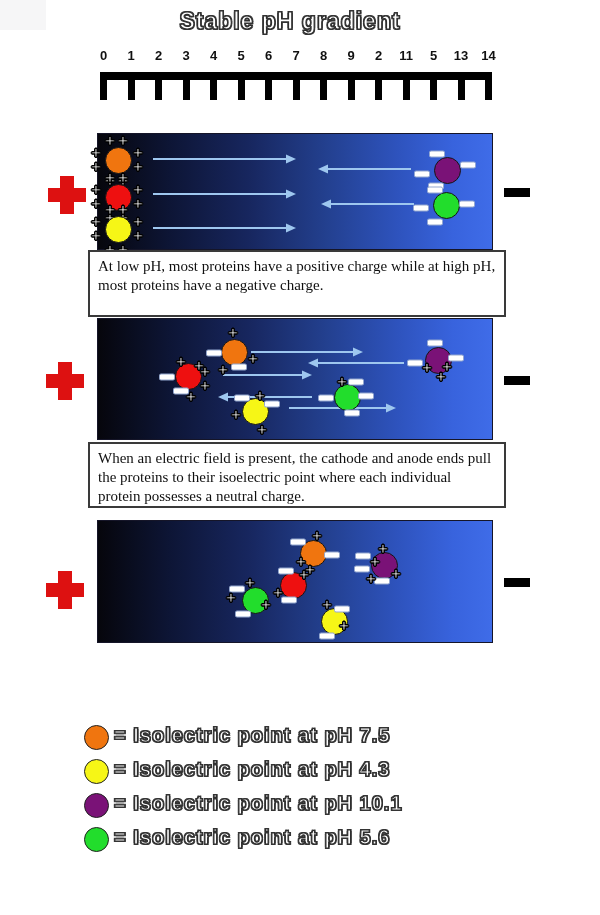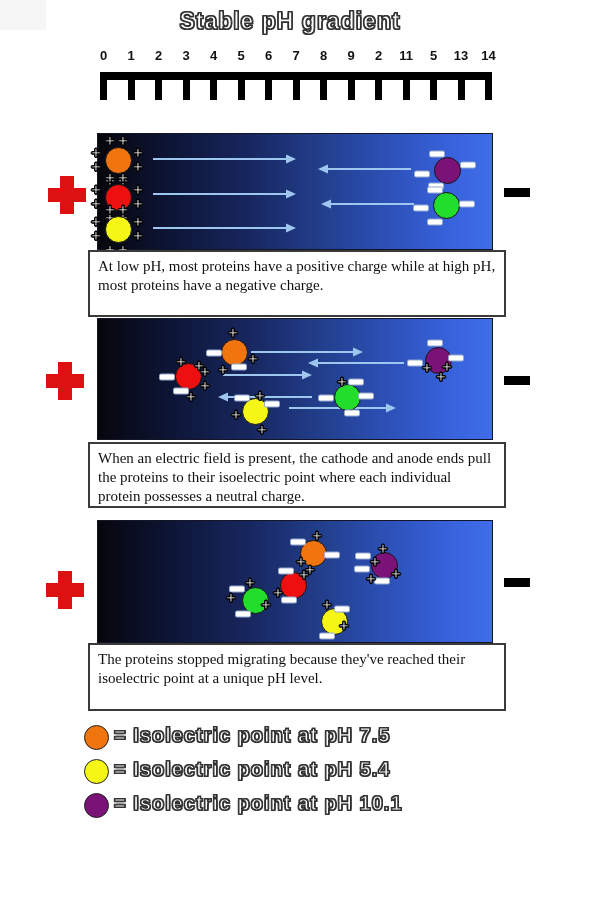--- a/index.html
+++ b/index.html
@@ -283,34 +283,37 @@
           <div class="chg chg-plus" style="left: -8px; top: -18px;">+</div>
           <div class="chg chg-minus" style="left: 7px; top: -13px;"></div>
           <div class="chg chg-plus" style="left: 9px; top: 3px;">+</div>
           <div class="chg chg-minus" style="left: -8px; top: 14px;"></div>
         </div>
       </div>
     </div>
 
   <div class="caption-box" style="top: 442px; height: 66px;">When an electric field is present, the cathode and anode ends pull the proteins to their isoelectric point where each individual protein possesses a neutral charge.</div>
   <div class="caption-box" style="top: 250px; height: 67px;">At low pH, most proteins have a positive charge while at high pH, most proteins have a negative charge.</div>
-  <div class="caption-box" style="top: 643px; height: 68px;">The proteins stopped migrating because they've reached their isoelectric point at a unique pH level.</div>
 
   <div class="legend" id="legend">
       <div class="legend-row">
         <div class="legend-circle" style="background: rgb(240, 117, 15);"></div>
         <div class="legend-label outline-text">= Isolectric point at pH 7.5</div>
       </div>
       <div class="legend-row">
         <div class="legend-circle" style="background: rgb(246, 246, 22);"></div>
-        <div class="legend-label outline-text">= Isolectric point at pH 5.4</div>
+        <div class="legend-label outline-text">= Isolectric point at pH 4.3</div>
       </div>
       <div class="legend-row">
         <div class="legend-circle" style="background: rgb(122, 18, 119);"></div>
         <div class="legend-label outline-text">= Isolectric point at pH 10.1</div>
+      </div>
+      <div class="legend-row">
+        <div class="legend-circle" style="background: rgb(34, 221, 44);"></div>
+        <div class="legend-label outline-text">= Isolectric point at pH 5.6</div>
       </div>
     </div>
 <div class="plus-electrode" style="left: 48px; top: 176px;">
       <i class="v"></i>
       <i class="h"></i>
     </div>
     <div class="minus-electrode" style="left: 504px; top: 188px;"></div>
     <div class="plus-electrode" style="left: 46px; top: 362px;">
       <i class="v"></i>
       <i class="h"></i>

